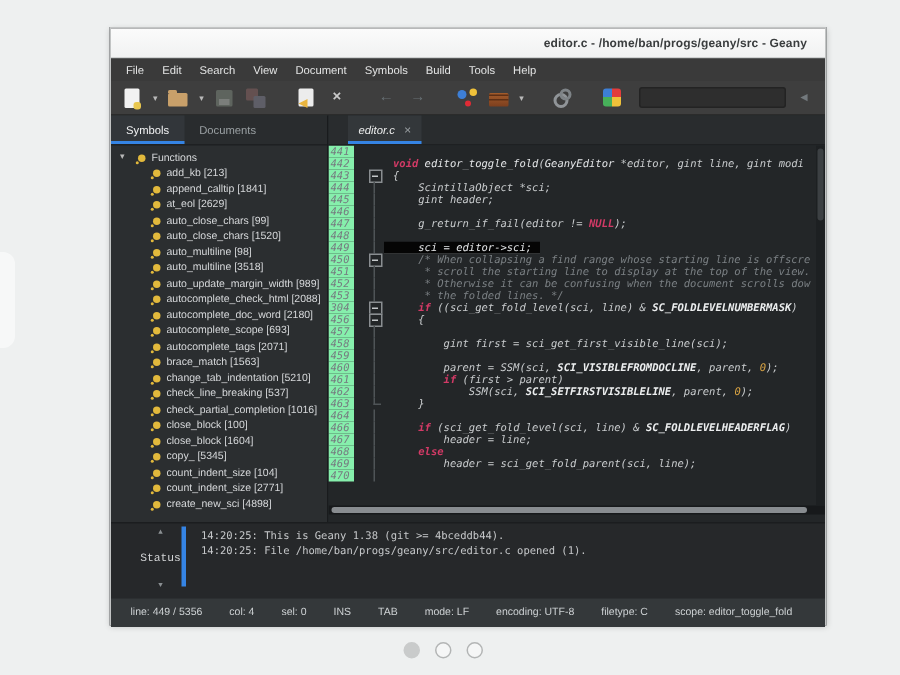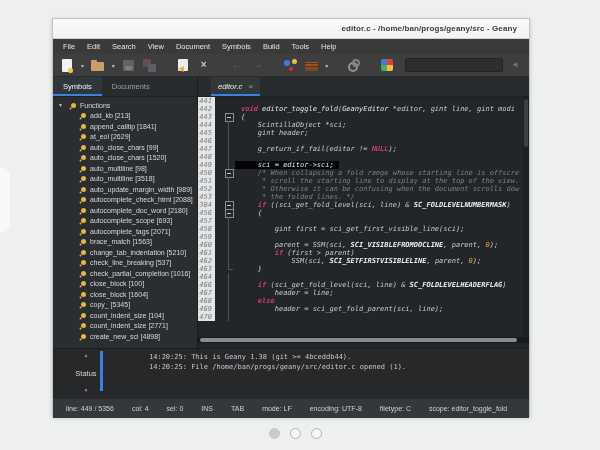--- a/index.html
+++ b/index.html
@@ -1,20 +1,20 @@
 <!DOCTYPE html>
 <html><head>
 <meta charset="utf-8">
 <style>
   * { margin:0; padding:0; box-sizing:border-box; }
   html,body { width:600px; height:450px; font-family:"Liberation Sans", sans-serif; }
   .stage { position:relative; width:600px; height:450px; background:#eef0f0; overflow:hidden; }
 
   
-  .window { position:absolute; left:52px; top:18px; width:478px; height:399px;
+  .window { position:absolute; left:73px; top:18px; width:478px; height:399px;
             border:1px solid #c2c4c4; box-shadow:0 1px 4px rgba(0,0,0,.18); background:#232628; }
 
   .titlebar { height:20px; background:linear-gradient(#fbfbfb,#f1f2f2); border-bottom:1px solid #cfd1d1;
               display:flex; align-items:center; justify-content:flex-end; padding-right:12px; }
   .title-text { font-size:8px; font-weight:bold; color:#3a3d3e; letter-spacing:.1px; }
 
   .menubar { height:15px; background:#3a3a3a; display:flex; align-items:center; padding-left:4px; }
   .mitem { font-size:7.5px; color:#e3e4e4; padding:16px 6px; line-height:15px; }
 
   .toolbar { height:23px; background:#3e3e3e; border-bottom:1px solid #2b2b2b;
@@ -61,21 +61,21 @@
   .sym-root { padding-left:6px; }
   .expander { font-size:6px; color:#b8b8b8; width:8px; line-height:1; }
   .key-icon { width:5px; height:5px; border-radius:50%; background:#e2b93c; box-shadow:-3px 3px 0 -1.5px #e2b93c; flex:none; }
 
   .editor-col { flex:1; display:flex; flex-direction:column; min-width:0;font-style:italic; }
   .ed-tab { margin-left:13px; padding:0 7px; display:flex; align-items:center; gap:6px; font-size:7.5px;
             color:#eceded; background:#33373a; box-shadow:inset 0 -2px 0 #3584e4; }
   .tab-close { color:#9aa0a3; font-size:8px; line-height:1; }
   .ed-body { position:relative; height:251px; background:#232628; overflow:hidden; font-family:"DejaVu Sans Mono", monospace; }
   .code-row { display:flex; height:8px; line-height:8px; font-size:7px; }
-  .gut { width:17px; flex:none; text-align:right; padding-right:3px; color:#767c80; background:#e5e5e5; }
+  .gut { width:17px; flex:none; text-align:right; padding-right:3px; color:#767c80; background:#86efac; }
   .mark { width:8px; flex:none; }
   .fold { width:12px; flex:none; position:relative; display:flex; align-items:center; justify-content:center; }
   .f-line::after { content:""; position:absolute; left:5px; top:0; bottom:0; width:1px; background:#4f5457; }
   .f-end::after  { content:""; position:absolute; left:5px; top:0; width:4px; height:4px; border-left:1px solid #4f5457; border-bottom:1px solid #4f5457; }
   .f-box::before { content:""; width:7px; height:7px; border:1px solid #8a8e91; background:#232628; display:block; }
   .f-box::after  { content:""; position:absolute; left:4px; right:4px; top:50%; height:1px; background:#c4c7c9; }
   .txt { flex:1; padding-left:6px; white-space:pre; overflow:hidden; position:relative; }
   .cur::before { content:""; position:absolute; left:0; top:0; bottom:0; width:104px; background:#050505;
                  box-shadow:0 1px 0 rgba(255,255,255,.28); }
   .txt span { position:relative; }
@@ -85,25 +85,25 @@
   .tk-m { color:#eceeef; font-weight:bold; }
   .tk-n { color:#dba544; }
   .hscroll { position:absolute; left:0; right:0; bottom:5px; height:6px; background:#17191b; }
   .hthumb { position:absolute; left:2px; right:12px; top:1px; height:4px; background:#888c90; border-radius:2px; }
   .vscroll { position:absolute; right:0; top:0; bottom:11px; width:6px; background:#1d2022; }
   .vthumb { position:absolute; left:1px; right:1px; top:2px; height:48px; background:#3c4043; border-radius:2px; }
 
   
   .msgwin { height:51px; background:#26282a; border-top:1px solid #1b1d1f; display:flex; }
   .msg-tabs { width:50px; flex:none; position:relative; display:flex; flex-direction:column; align-items:center;
-              justify-content:space-between; padding:4px 0 6px 16px; }
+              justify-content:space-between; padding:4px 0 6px 16px;font-family:Liberation Mono, monospace; }
   .msg-tabs::after { content:""; position:absolute; right:0; top:2px; bottom:8px; width:3px; background:#3584e4; }
   .msg-arrow { font-size:5px; color:#8a8f92; line-height:1; }
   .msg-tab-label { font-size:7.5px; color:#d3d5d6; }
-  .msg-body { flex:1; padding:3px 0 0 10px; font-family:"DejaVu Sans Mono", monospace; overflow:hidden;margin-left:36px; }
+  .msg-body { flex:1; padding:3px 0 0 10px; font-family:"DejaVu Sans Mono", monospace; overflow:hidden; }
   .msg-row { font-size:7px; line-height:10px; color:#c6c8ca; white-space:pre; }
 
   
   .statusbar { height:19px; background:#34383a; display:flex; align-items:center; padding:0 4px; }
   .seg { font-size:7px; color:#ced2d4; padding:0 9px; white-space:nowrap; }
 
   
   .dots { position:absolute; left:0; right:10px; top:428px; display:flex; justify-content:center; gap:10px; }
   .dot { width:11px; height:11px; border-radius:50%; border:1px solid #b3b5b5; background:#f5f6f6; }
   .dot.active { background:#c9cbcb; border-color:#c9cbcb; }
@@ -348,21 +348,21 @@
               <div class="code-row">
                 <span class="gut">449</span>
                 <span class="mark"></span>
                 <span class="fold f-line"></span>
                 <span class="txt cur"><span class="tk-w">    sci = editor-&gt;sci;</span></span>
               </div>
               <div class="code-row">
                 <span class="gut">450</span>
                 <span class="mark"></span>
                 <span class="fold f-box"></span>
-                <span class="txt"><span class="tk-c">    /* When collapsing a fold range whose starting line is offscre</span></span>
+                <span class="txt"><span class="tk-c">    /* When collapsing a find range whose starting line is offscre</span></span>
               </div>
               <div class="code-row">
                 <span class="gut">451</span>
                 <span class="mark"></span>
                 <span class="fold f-line"></span>
                 <span class="txt"><span class="tk-c">     * scroll the starting line to display at the top of the view.</span></span>
               </div>
               <div class="code-row">
                 <span class="gut">452</span>
                 <span class="mark"></span>

